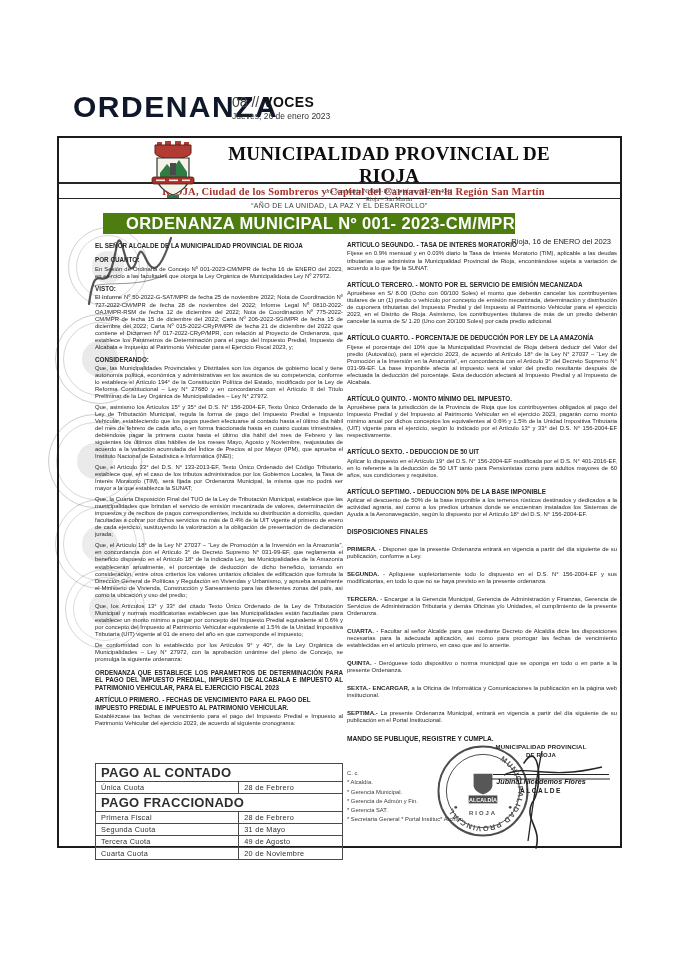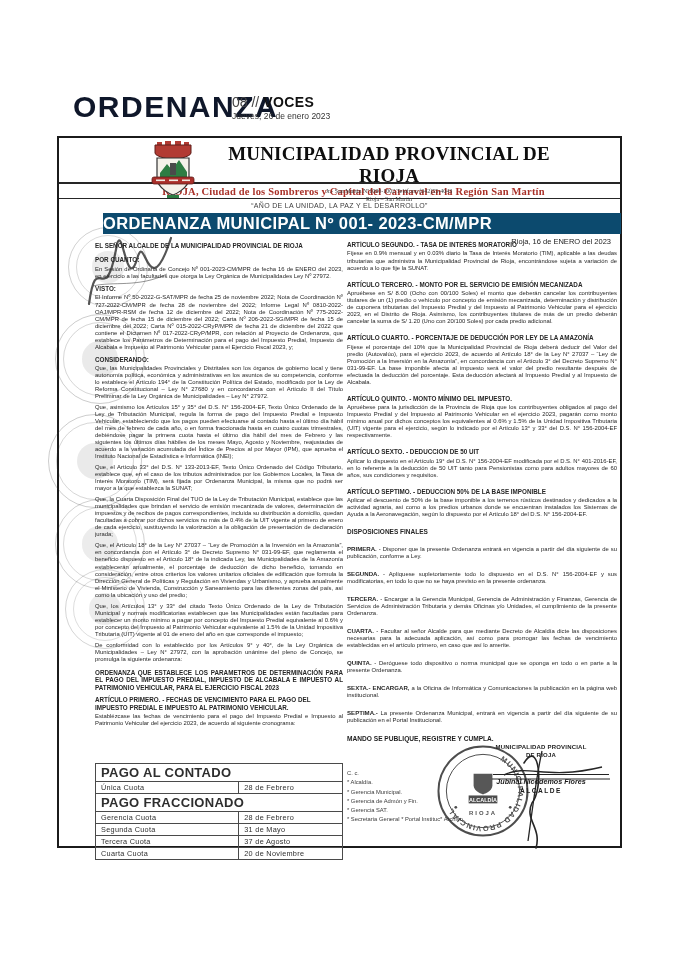--- a/index.html
+++ b/index.html
@@ -31,23 +31,23 @@
     position:absolute; left:0; top:44px; width:100%; height:17px; z-index:3;
     border-top:2px solid #262626; border-bottom:1px solid #262626;
     display:flex; align-items:center; justify-content:center;
   }
   .slogan {
     font-family:"Liberation Serif", serif; font-weight:bold; font-size:10.5px;
     color:#a93129; letter-spacing:.2px; padding-left:28px; white-space:nowrap;
   }
   .motto { position:absolute; left:0; top:64px; width:100%; text-align:center; font-size:7px; color:#3c3c3c; letter-spacing:.3px; }
   .title-banner {
-    position:absolute; left:44px; top:75px; width:518px; height:21px;
-    background:#0c4a6e; color:#ffffff; font-weight:bold; font-size:16.5px;
-    line-height:21px; text-align:left; letter-spacing:.4px;
+    position:absolute; left:44px; top:75px; width:412px; height:21px;
+    background:#4d7c0f; color:#ffffff; font-weight:bold; font-size:16.5px;
+    line-height:21px; text-align:right; letter-spacing:.4px;
   }
   .dateline { position:absolute; right:9px; top:99px; font-size:7.5px; color:#222; }
   
   .col-left {
     position:absolute; left:36px; top:104px; width:248px; height:520px; overflow:hidden;
     font-size:5.9px; line-height:1.19; text-align:justify; color:#272727;
   }
   .col-right {
     position:absolute; left:288px; top:103px; width:270px; height:500px; overflow:hidden;
     font-size:5.9px; line-height:1.19; text-align:justify; color:#272727;
@@ -217,30 +217,30 @@
           <td colspan="2">PAGO AL CONTADO</td>
         </tr>
         <tr>
           <td class="c1">Única Cuota</td>
           <td>28 de Febrero</td>
         </tr>
         <tr class="sect">
           <td colspan="2">PAGO FRACCIONADO</td>
         </tr>
         <tr>
-          <td class="c1">Gerencia Cuota</td>
+          <td class="c1">Primera Fiscal</td>
           <td>28 de Febrero</td>
         </tr>
         <tr>
           <td class="c1">Segunda Cuota</td>
           <td>31 de Mayo</td>
         </tr>
         <tr>
           <td class="c1">Tercera Cuota</td>
-          <td>37 de Agosto</td>
+          <td>49 de Agosto</td>
         </tr>
         <tr>
           <td class="c1">Cuarta Cuota</td>
           <td>20 de Noviembre</td>
         </tr>
       </tbody>
     </table>
 
     <div class="cc-block">
       <div>C. c.</div>

